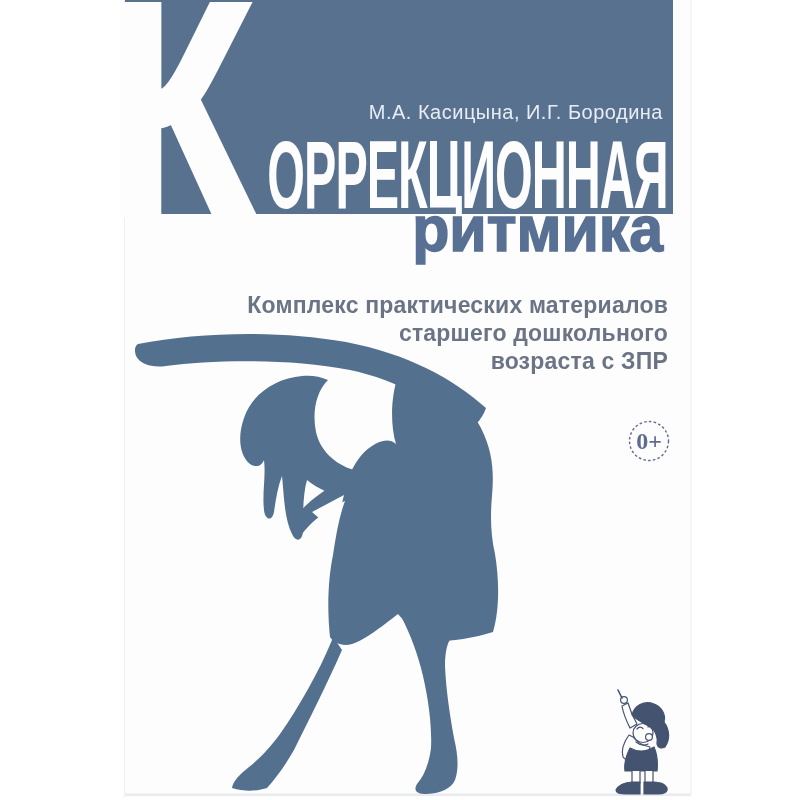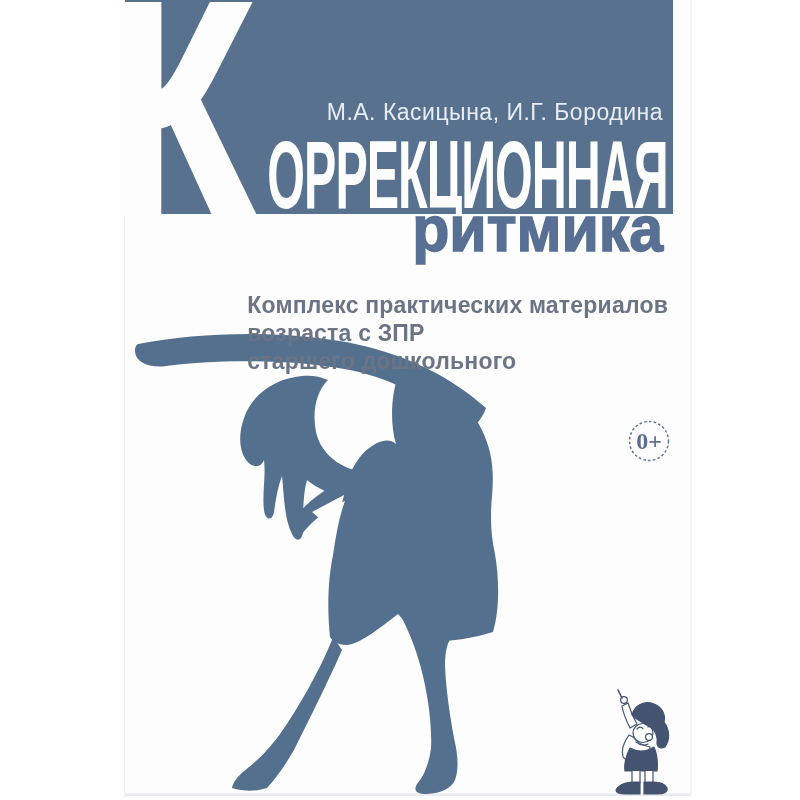--- a/index.html
+++ b/index.html
@@ -20,30 +20,30 @@
   
   #art{position:absolute;left:0;top:0;width:800px;height:800px;z-index:2;}
   .k-letter{font-family:"Liberation Sans",sans-serif;font-weight:bold;font-size:300px;
         fill:var(--c-title-text,#fdfdfe);stroke:var(--c-title-text,#fdfdfe);stroke-width:9px;
         paint-order:stroke;}
   .badge-text{font-family:"Liberation Serif",serif;font-weight:bold;font-size:24px;
         fill:var(--c-badge,#5e6c90);}
 
   
   .txt{position:absolute;z-index:3;white-space:nowrap;}
-  #authors{right:137px;top:97px;font-size:23px;line-height:30px;letter-spacing:.5px;
+  #authors{right:137px;top:97px;font-size:20px;line-height:30px;letter-spacing:.5px;
         color:var(--c-authors-text,#e8edf4);}
   #title-main{right:132px;top:126px;font-weight:bold;font-size:97px;line-height:97px;
         letter-spacing:-2px;color:var(--c-title-text,#fdfdfe);
         transform:scaleX(.5);transform-origin:100% 100%;}
   #title-sub{right:137px;top:197px;font-weight:bold;font-size:64px;line-height:64px;
         color:var(--c-ritmika-text,#587093);transform:scaleX(.95);transform-origin:100% 100%;
         -webkit-text-stroke:1.5px var(--c-ritmika-text,#587093);}
   #subtitle{right:132px;top:291px;font-weight:bold;font-size:23px;line-height:28px;
-        letter-spacing:.2px;color:var(--c-subtitle-text,#6a7484);}
+        text-align:right;letter-spacing:.2px;color:var(--c-subtitle-text,#6a7484);}
   #subtitle span{display:block;}
 </style>
 </head>
 <body>
 
 <div id="page">
 
   <div id="cover"></div>
   <div id="cover-left-edge"></div>
   <div id="cover-right-edge"></div>
@@ -52,22 +52,22 @@
   <div id="header-block"></div>
 
   <div id="authors" class="txt">М.А. Касицына, И.Г. Бородина</div>
 
   <div id="title-main" class="txt">ОРРЕКЦИОННАЯ</div>
 
   <div id="title-sub" class="txt">ритмика</div>
 
   <div id="subtitle" class="txt">
     <span>Комплекс практических материалов</span>
+    <span>старшего дошкольного</span>
     <span>возраста с ЗПР</span>
-    <span>старшего дошкольного</span>
   </div>
 
   <svg id="art" viewBox="0 0 800 800">
 
     <g transform="translate(128,213) scale(0.78,1)">
       <text class="k-letter" x="-25" y="0">К</text>
     </g>
 
     <path d="M141 3 L152 140" stroke="#ffffff" stroke-width="2" opacity="0.28" fill="none"></path>
 

